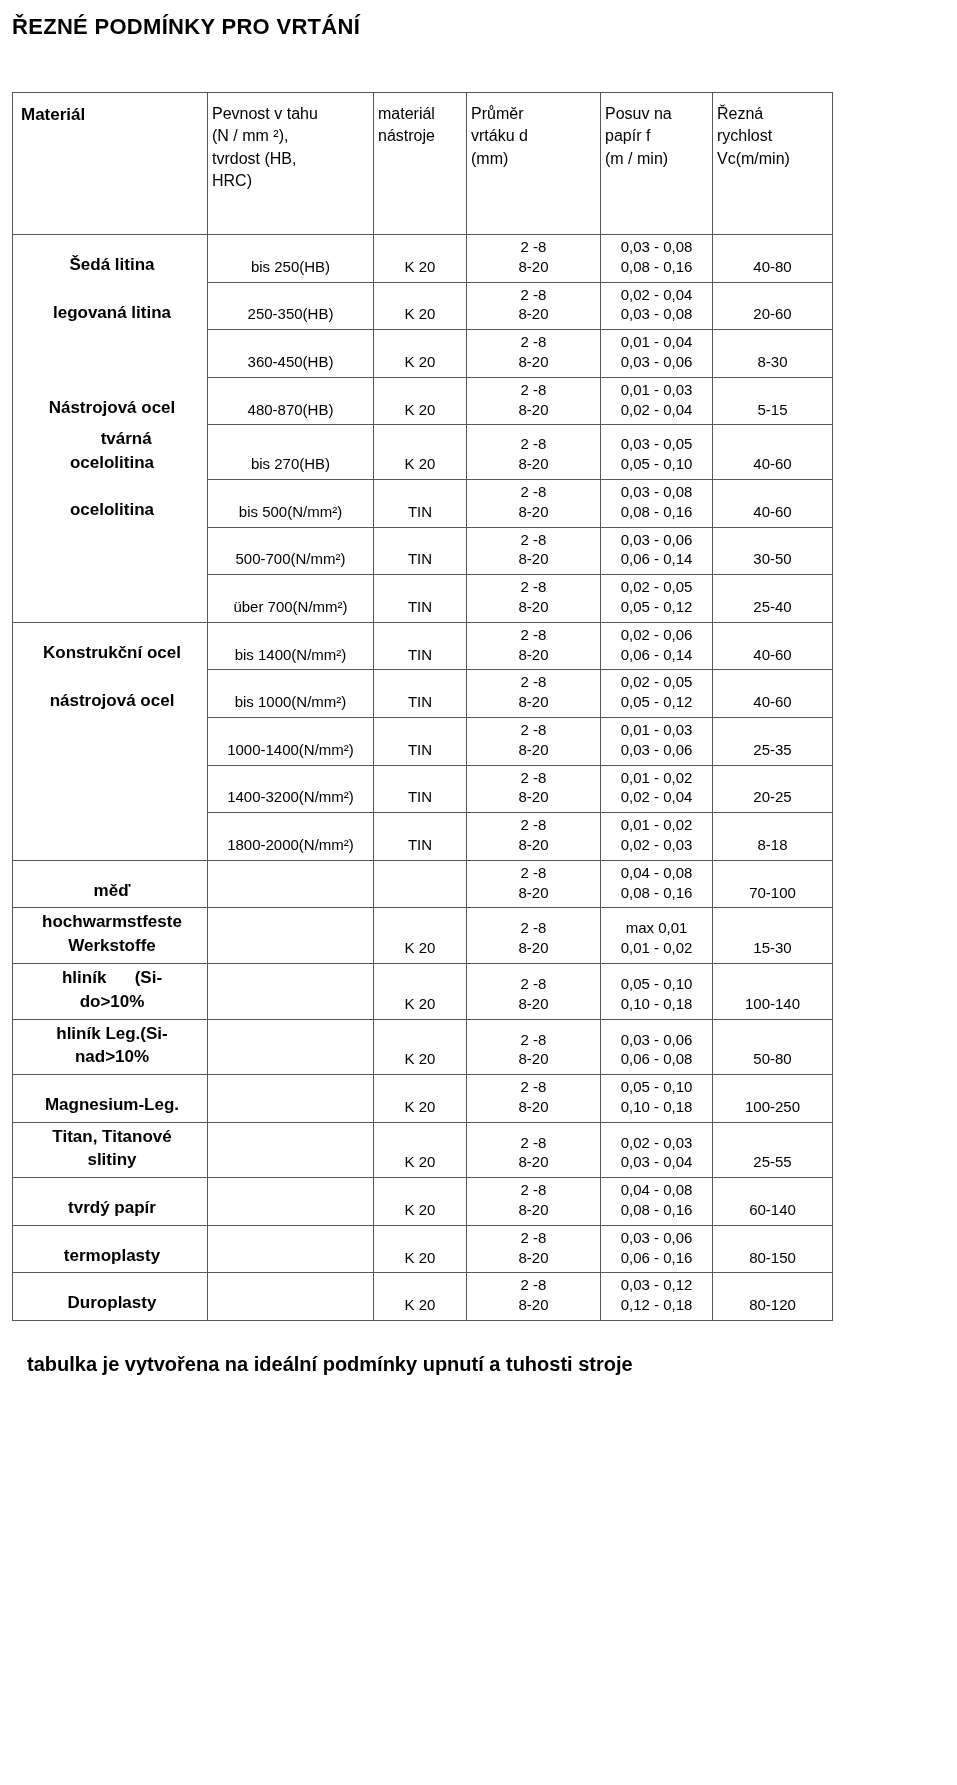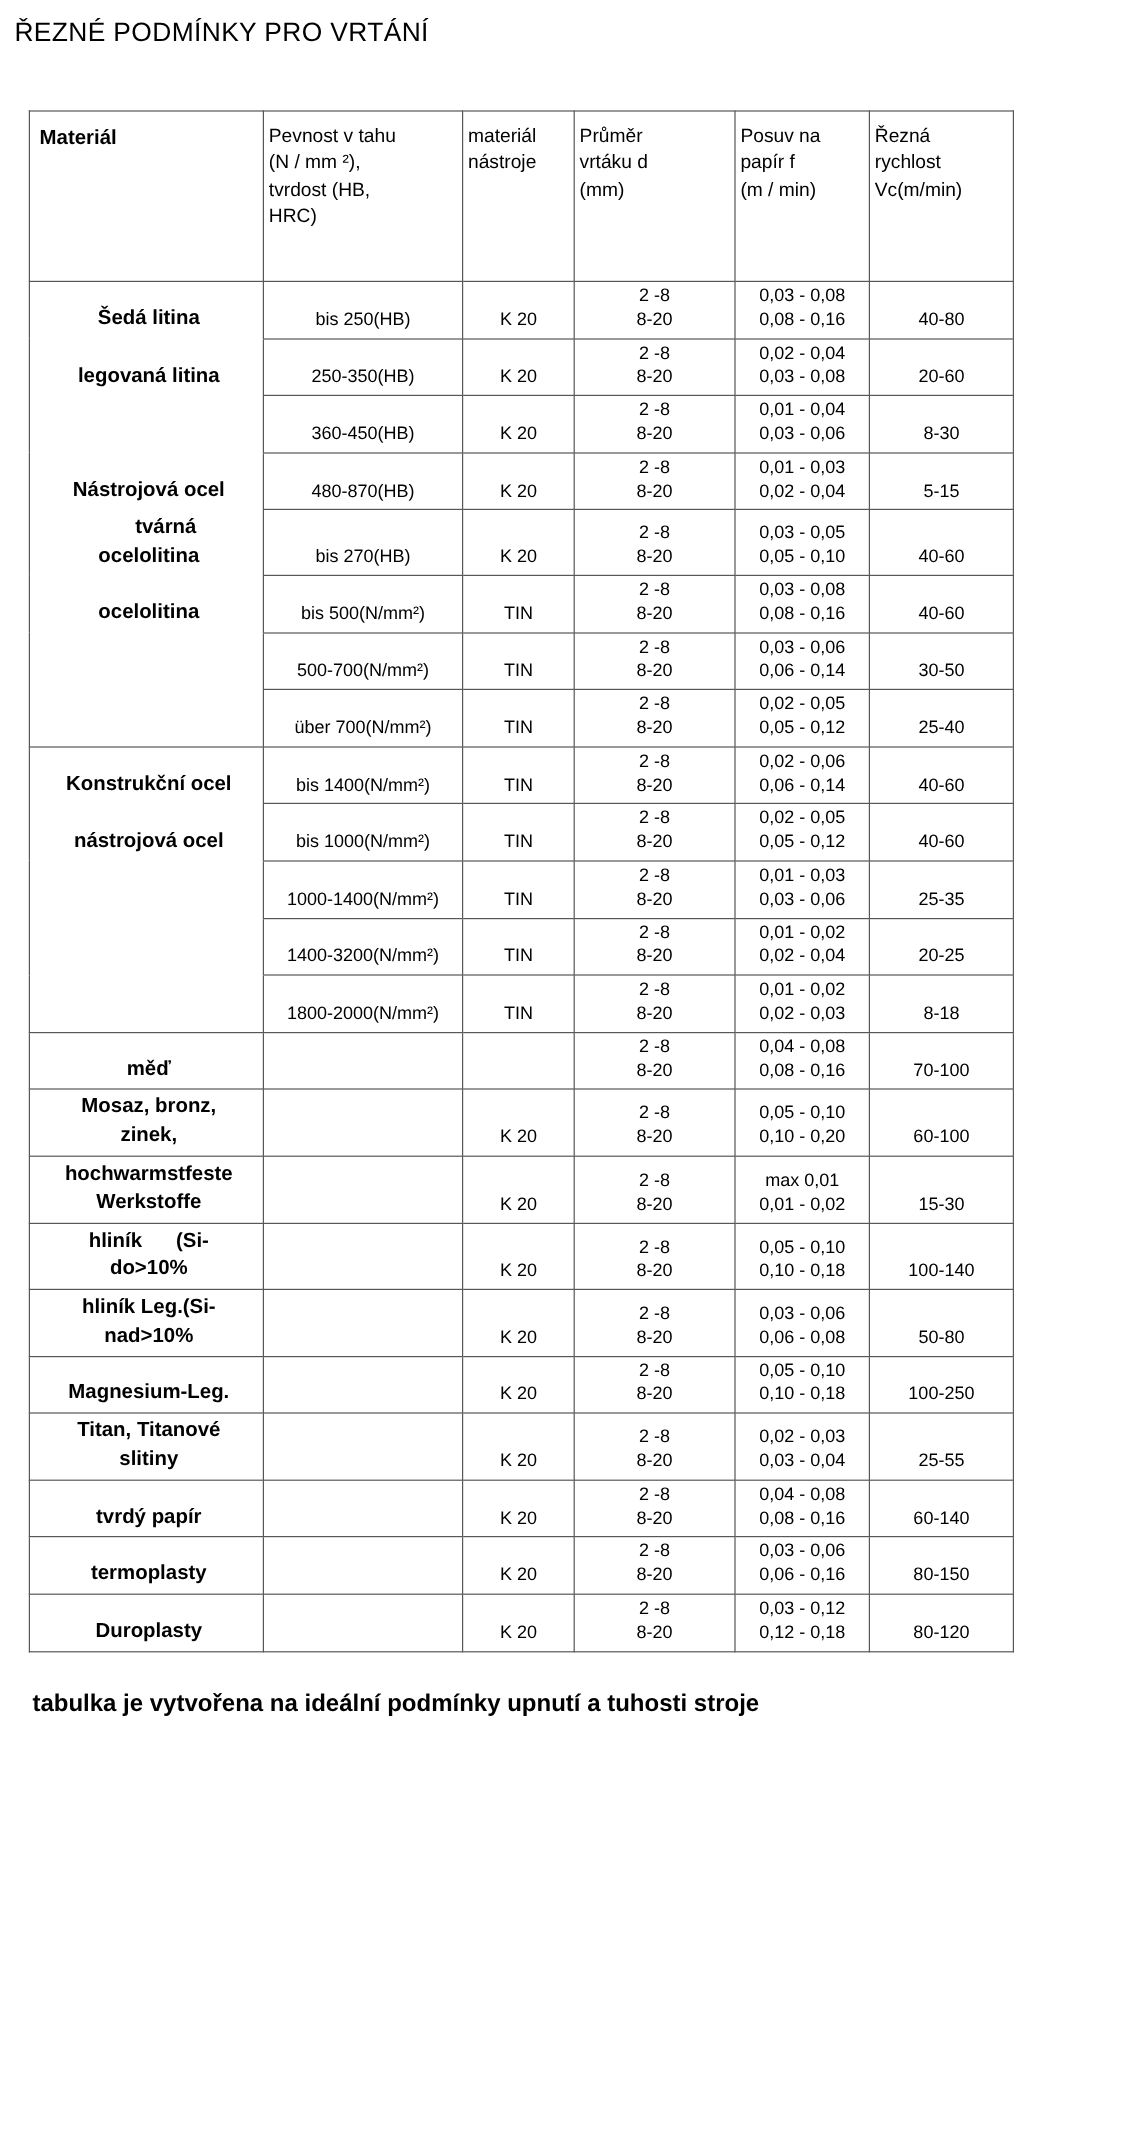--- a/index.html
+++ b/index.html
@@ -8,29 +8,29 @@
     width: 957px;
     min-height: 1785px;
     font-family: "Liberation Sans", sans-serif;
     color: #000000;
   }
   .page { padding: 12px 10px 20px 10px; }
 
   .title {
     margin: 2px 0 0 2px;
     font-size: 22px;
-    font-weight: 400;
+    font-weight: 700;
     letter-spacing: 0.3px;
   }
 
   table.drill-table {
     border-collapse: collapse;
     table-layout: fixed;
     width: 820px;
-    margin: 52px 0 0 14px;
+    margin: 52px 0 0 2px;
   }
   th, td { border: 1px solid #575757; }
 
   thead th {
     height: 142px;
     vertical-align: top;
     padding: 10px 4px 4px 4px;
     font-size: 16px;
     font-weight: 400;
     text-align: left;
@@ -243,31 +243,20 @@
     <td class="material">měď</td>
     <td class="strength"></td>
     <td class="tool"></td>
     <td class="diameter">2 -8
 8-20</td>
     <td class="feed">0,04 - 0,08
 0,08 - 0,16</td>
     <td class="speed">70-100</td>
   </tr>
         <tr>
-    <td class="material">Mosaz, bronz,
-zinek,</td>
-    <td class="strength"></td>
-    <td class="tool">K 20</td>
-    <td class="diameter">2 -8
-8-20</td>
-    <td class="feed">0,05 - 0,10
-0,10 - 0,20</td>
-    <td class="speed">60-100</td>
-  </tr>
-        <tr>
     <td class="material">hochwarmstfeste
 Werkstoffe</td>
     <td class="strength"></td>
     <td class="tool">K 20</td>
     <td class="diameter">2 -8
 8-20</td>
     <td class="feed">max  0,01
 0,01 - 0,02</td>
     <td class="speed">15-30</td>
   </tr>

